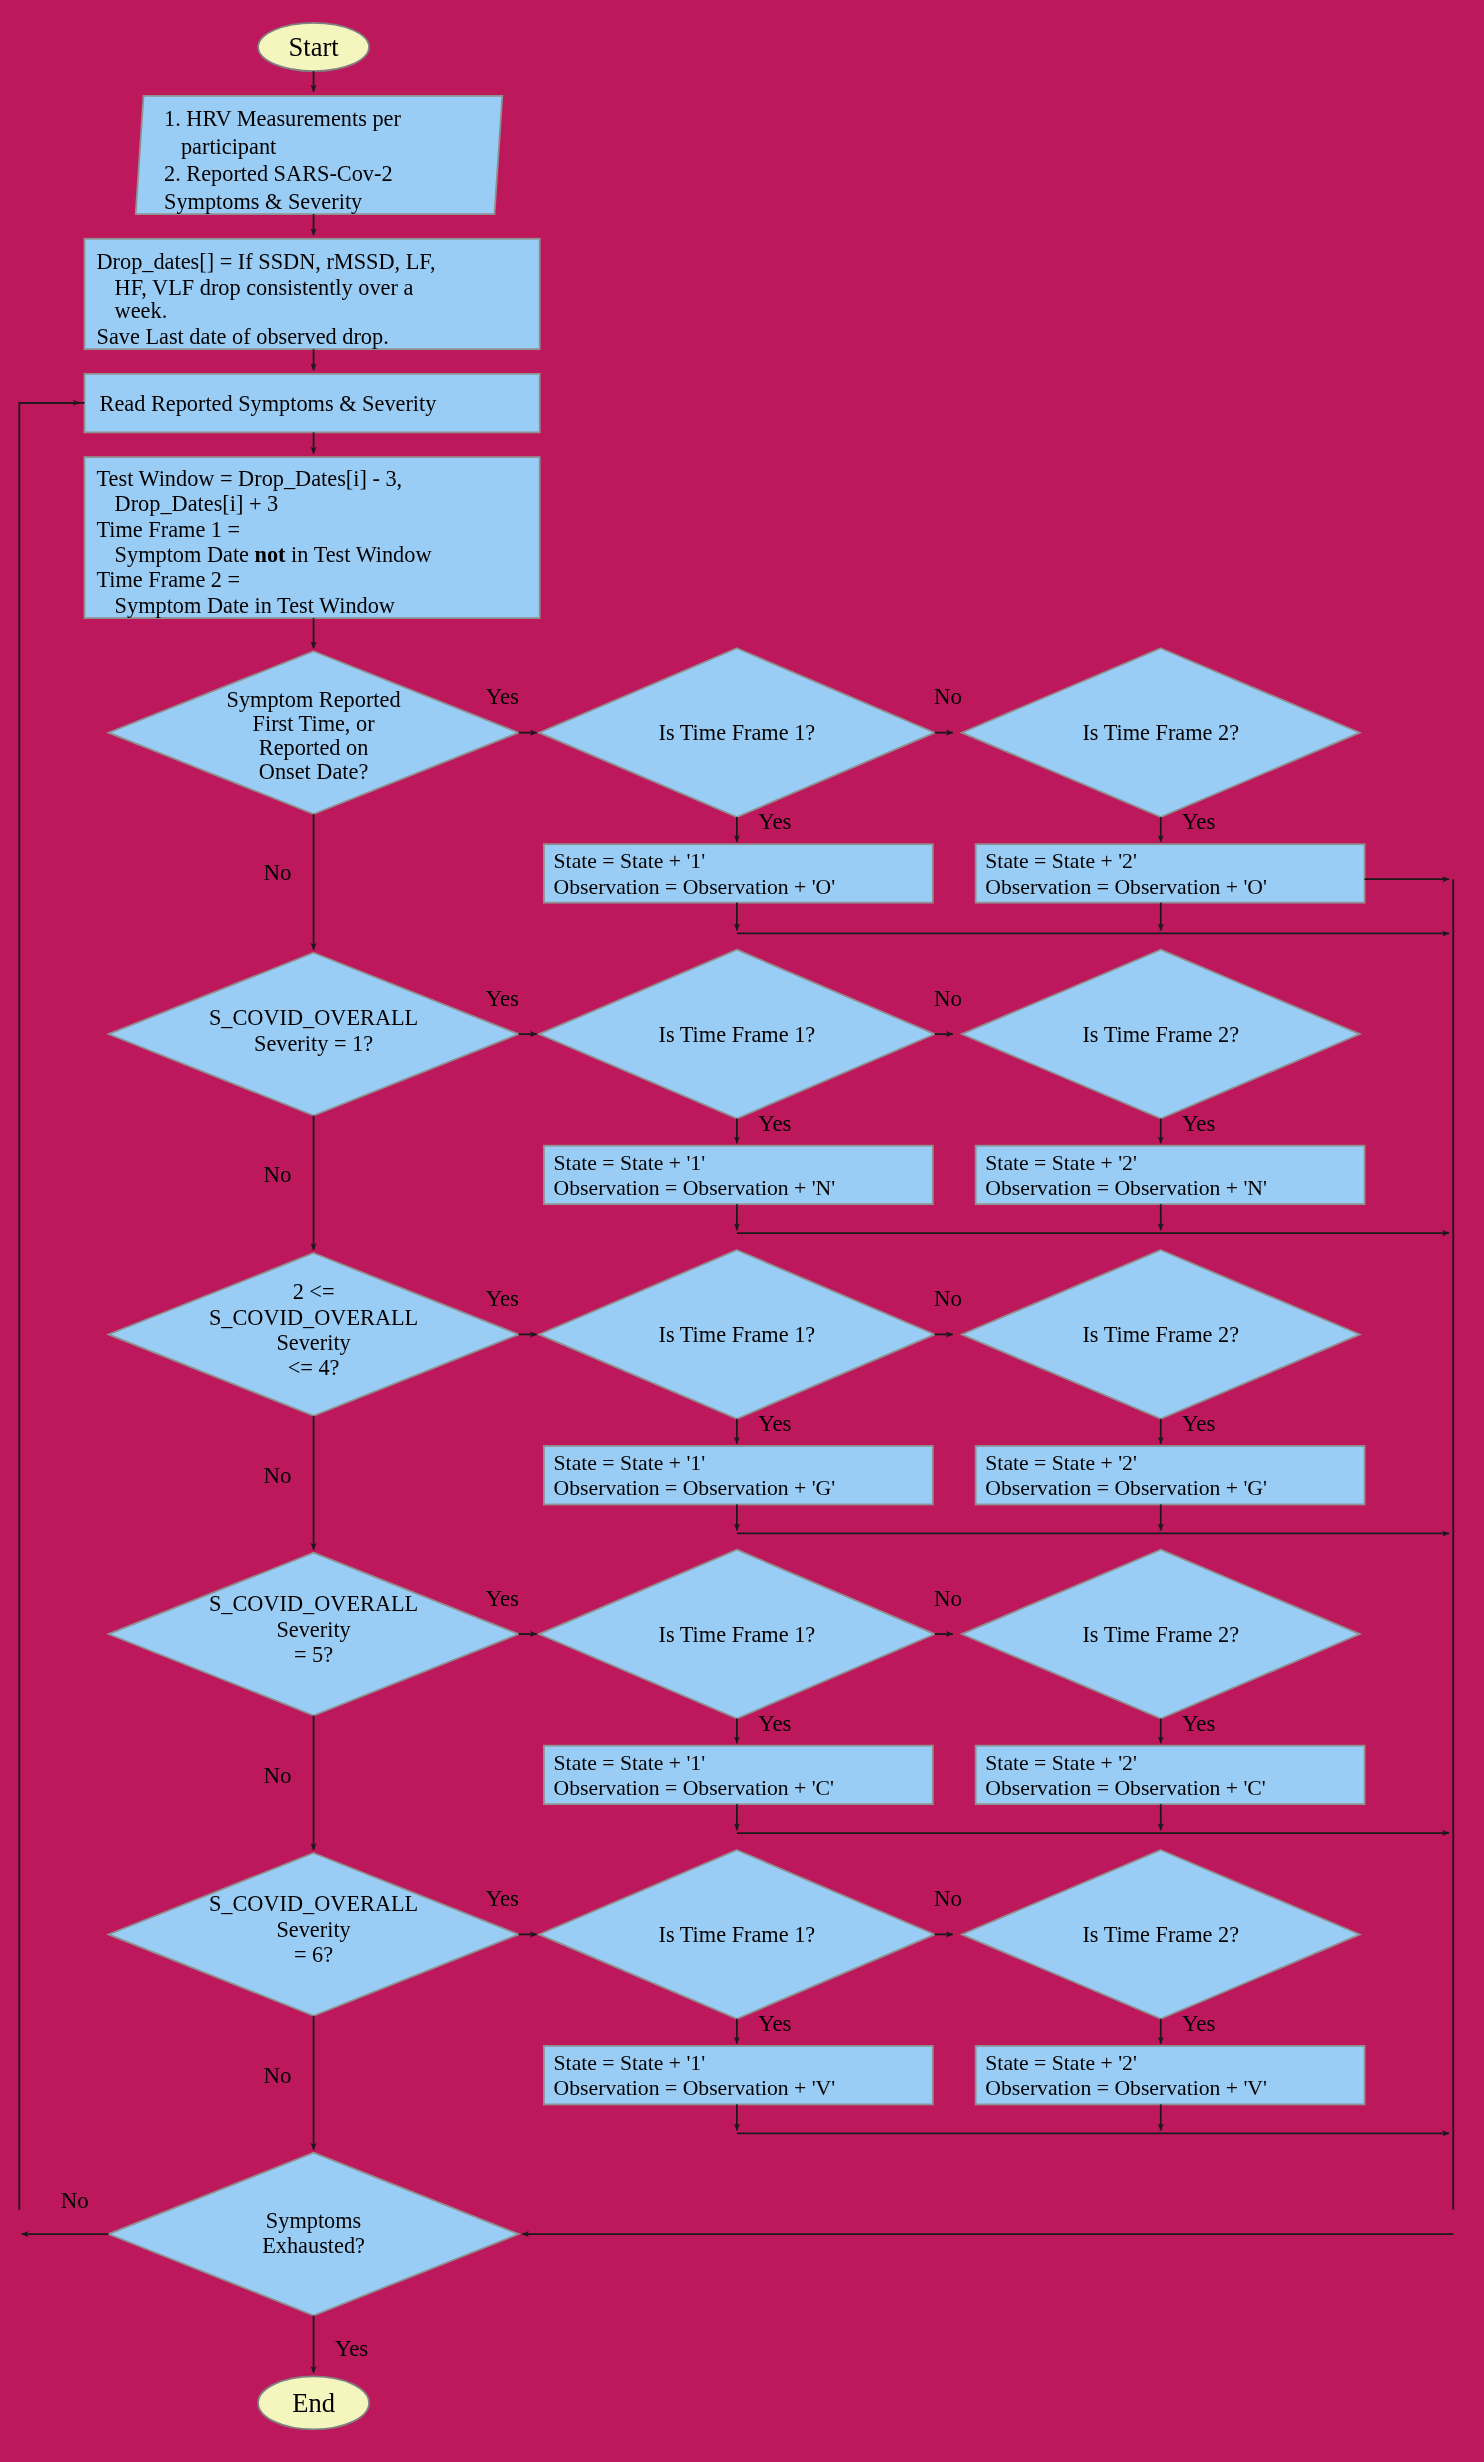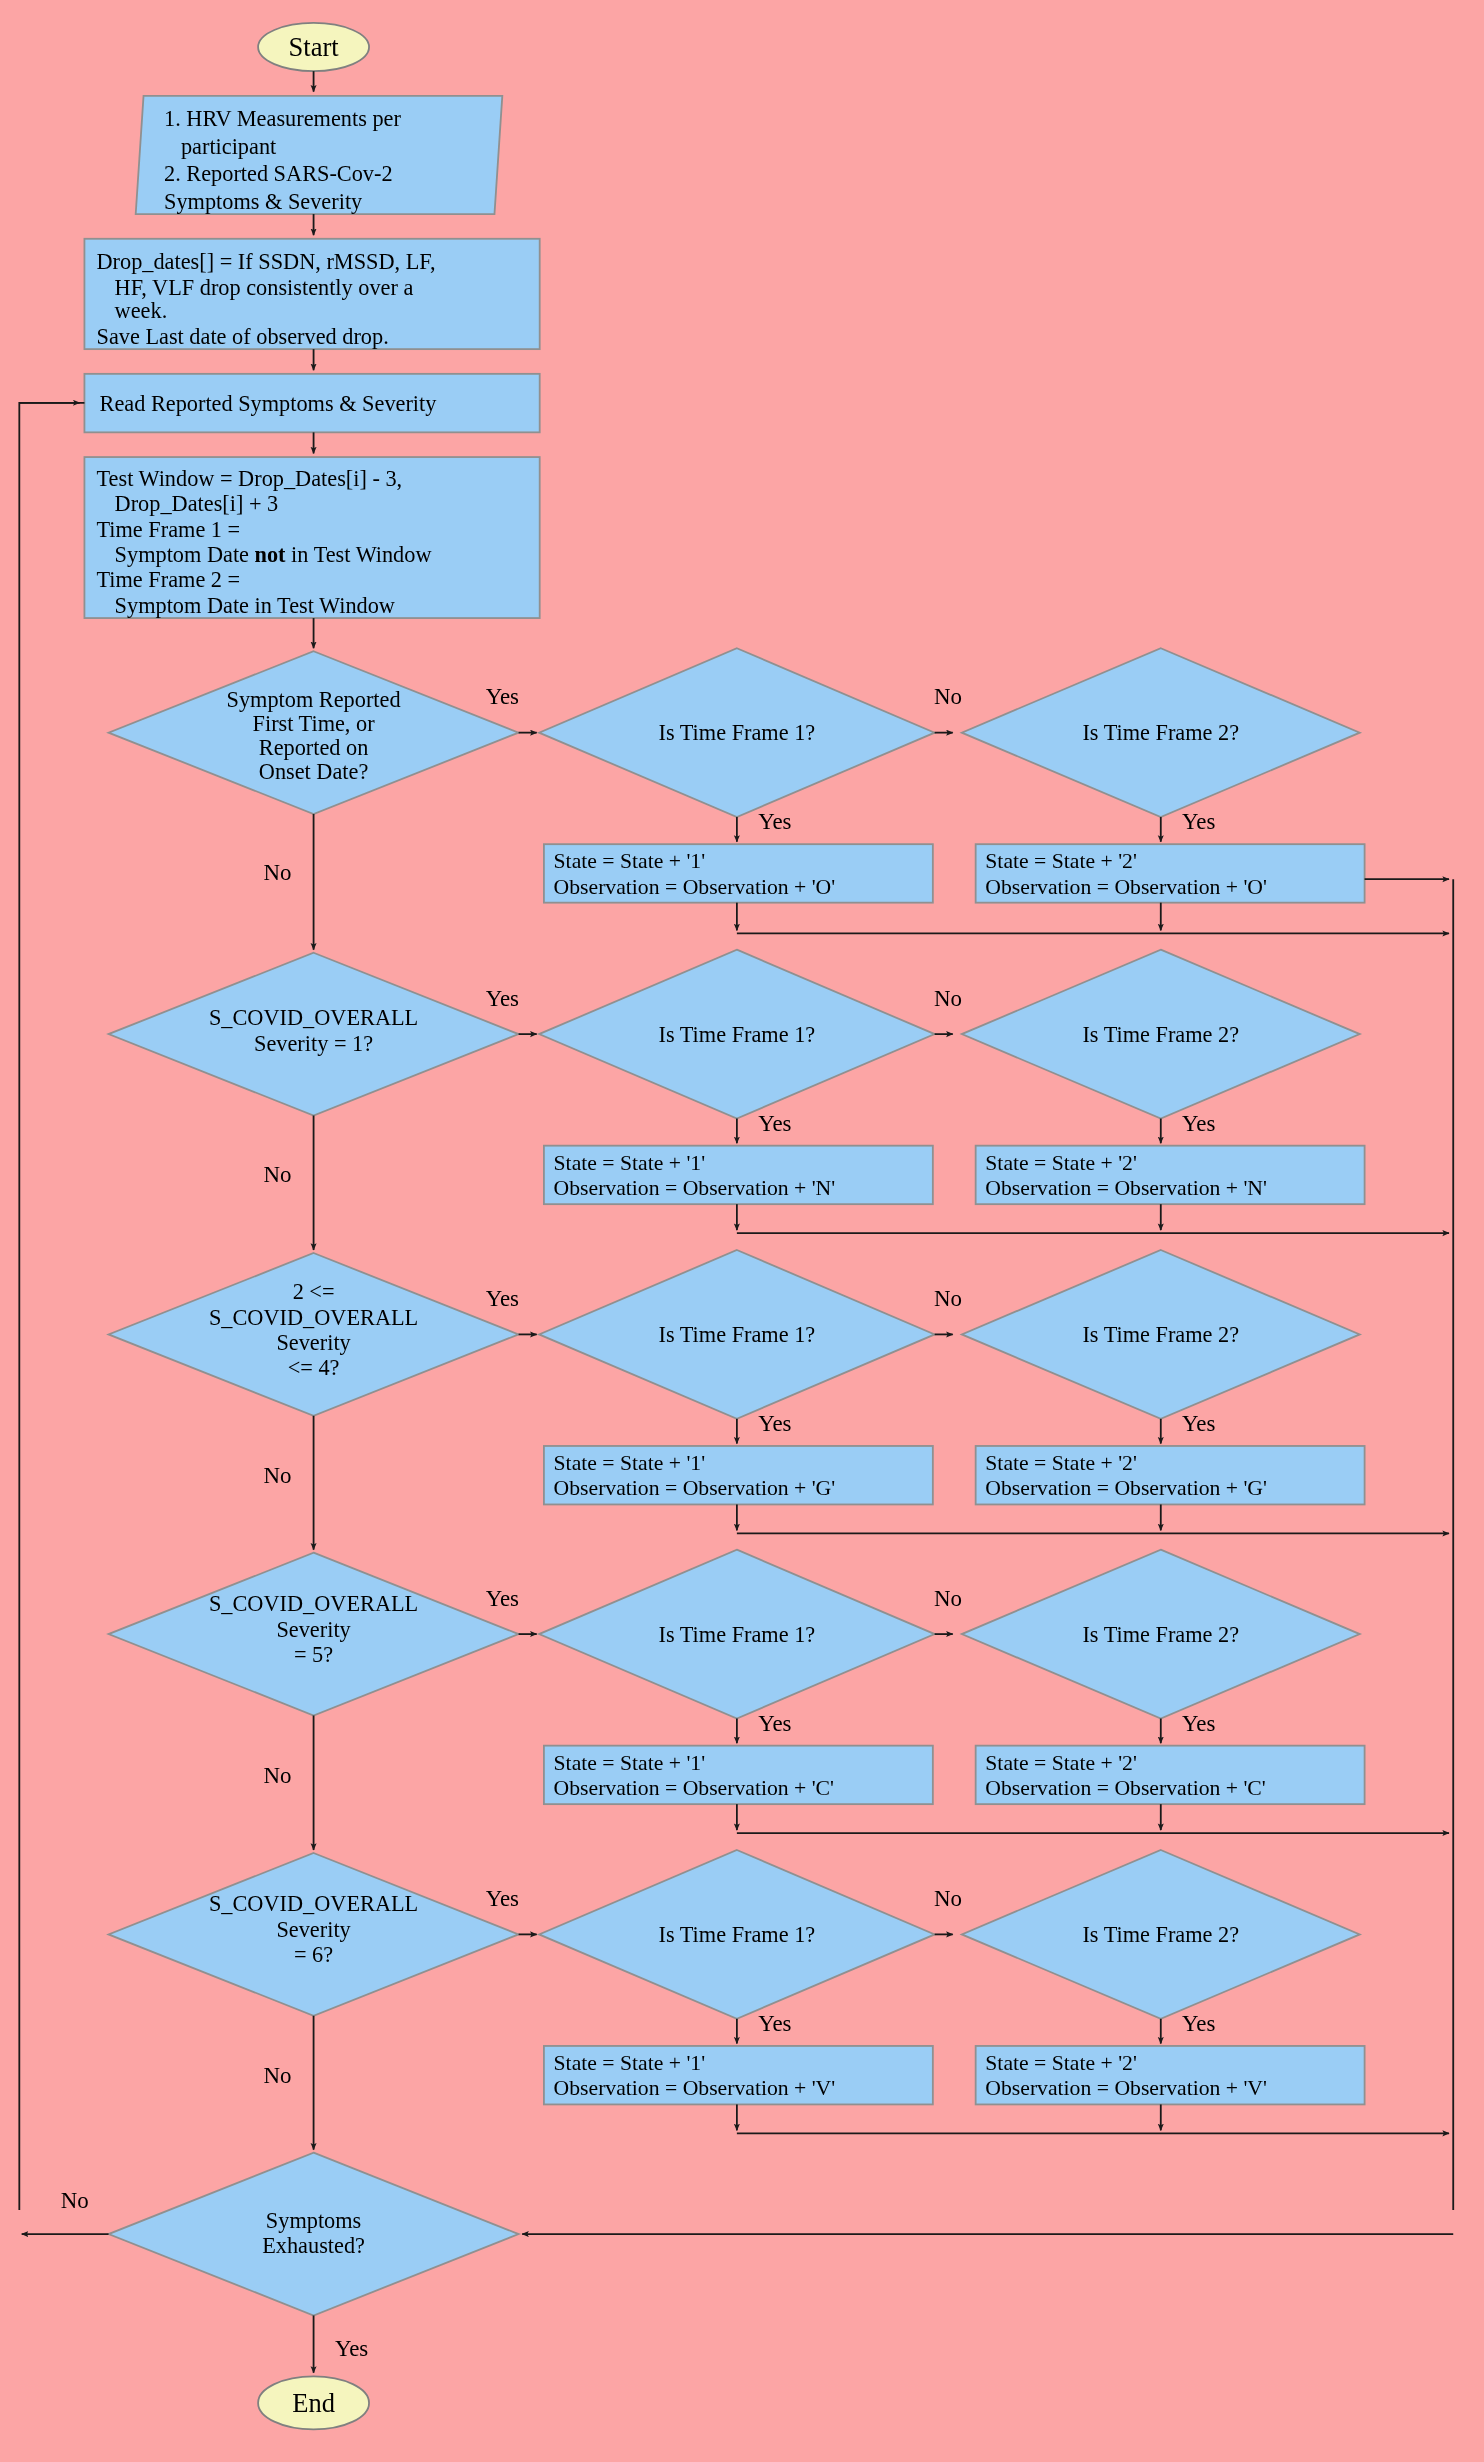--- a/index.html
+++ b/index.html
@@ -1,17 +1,17 @@
 <!DOCTYPE html>
 <html style="font-size:9.6px"><head>
 <meta charset="utf-8">
 <style>
   html, body { margin:0; padding:0; background:#ffffff; }
   body { font-family: "Liberation Serif", "DejaVu Serif", serif; }
-  #stage { position:relative; width:1484px; height:2462px; background:#fca5a5; }
+  #stage { position:relative; width:1484px; height:2462px; background:#be185d; }
   svg { display:block; }
   .shape-fill-blue { fill:#9ACDF5; stroke:#909090; stroke-width:3; }
   .shape-fill-yellow { fill:#F5F5BE; stroke:#808080; stroke-width:3; }
   .edge { stroke:#1a1a1a; stroke-width:3; fill:none; }
   .edge-head { fill:#1a1a1a; stroke:none; }
   .node-text { font-family:"Liberation Serif","DejaVu Serif",serif; fill:#000; font-size:37px; }
   .node-text-sm { font-size:36px; }
   .edge-label { font-family:"Liberation Serif","DejaVu Serif",serif; fill:#000; font-size:38px; }
   .terminal-text { font-family:"Liberation Serif","DejaVu Serif",serif; fill:#000; font-size:44px; }
   .bold { font-weight:bold; }

